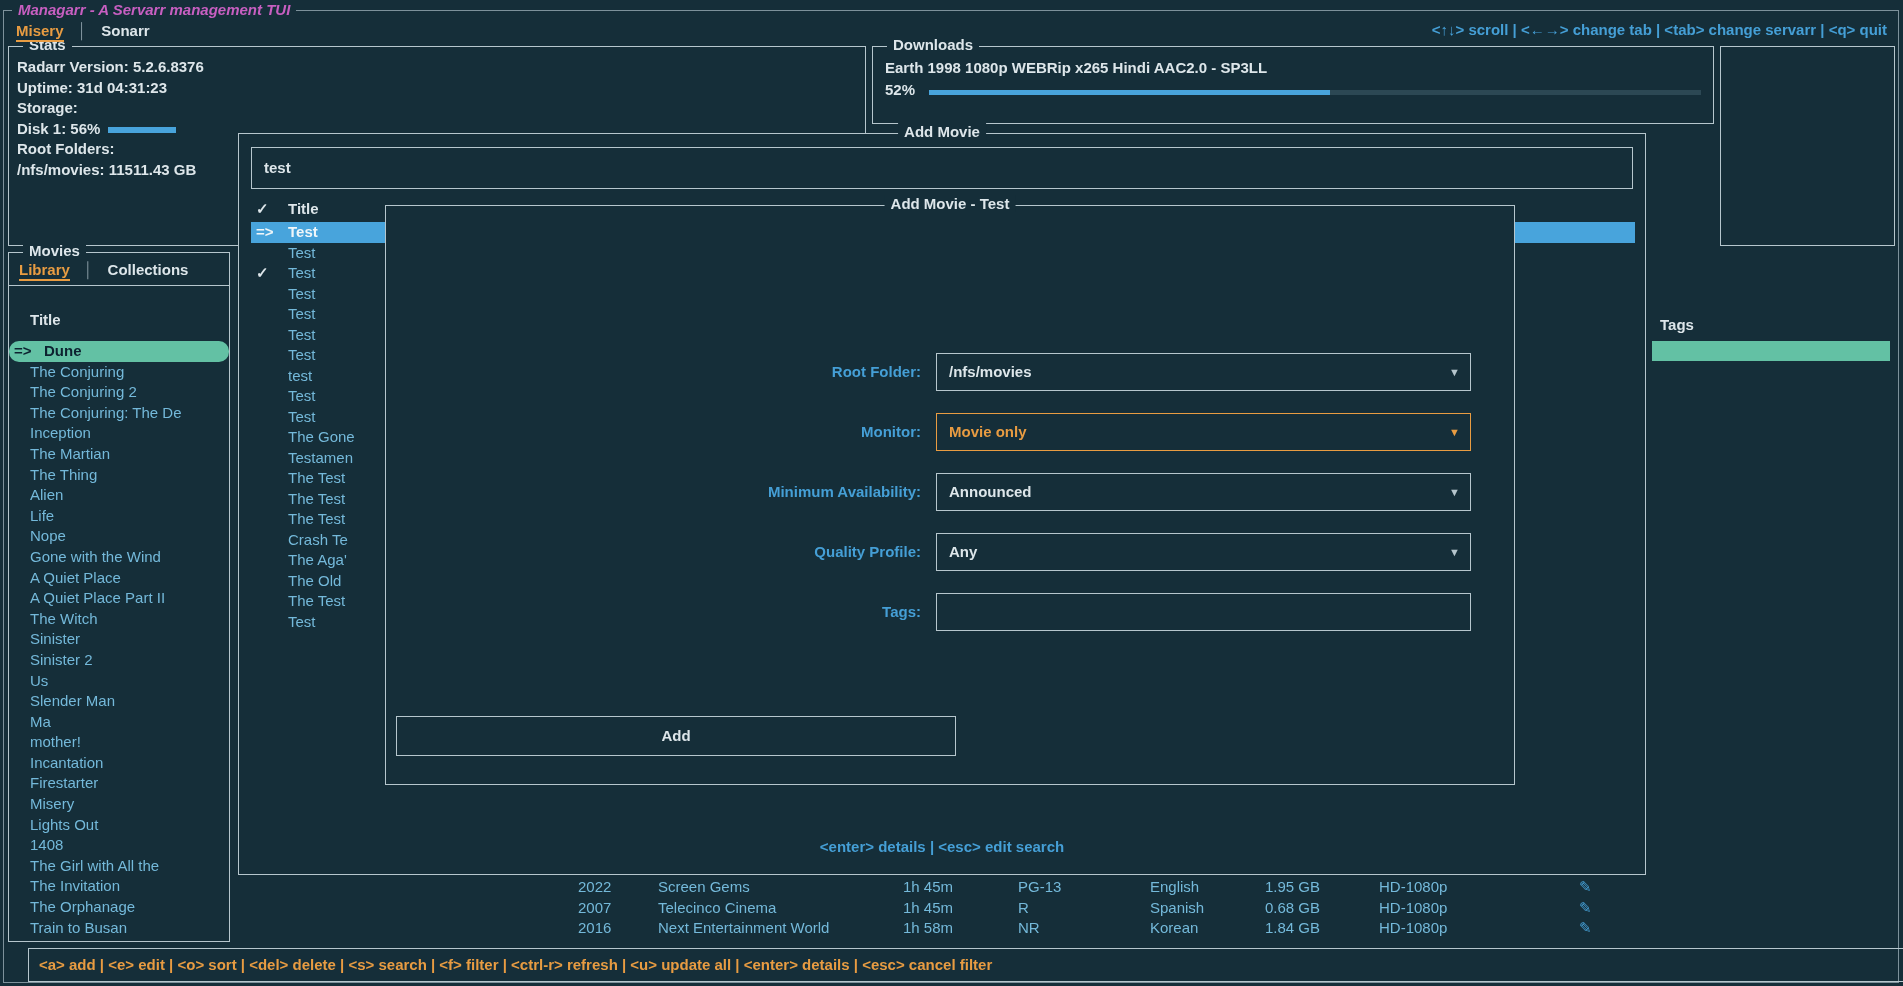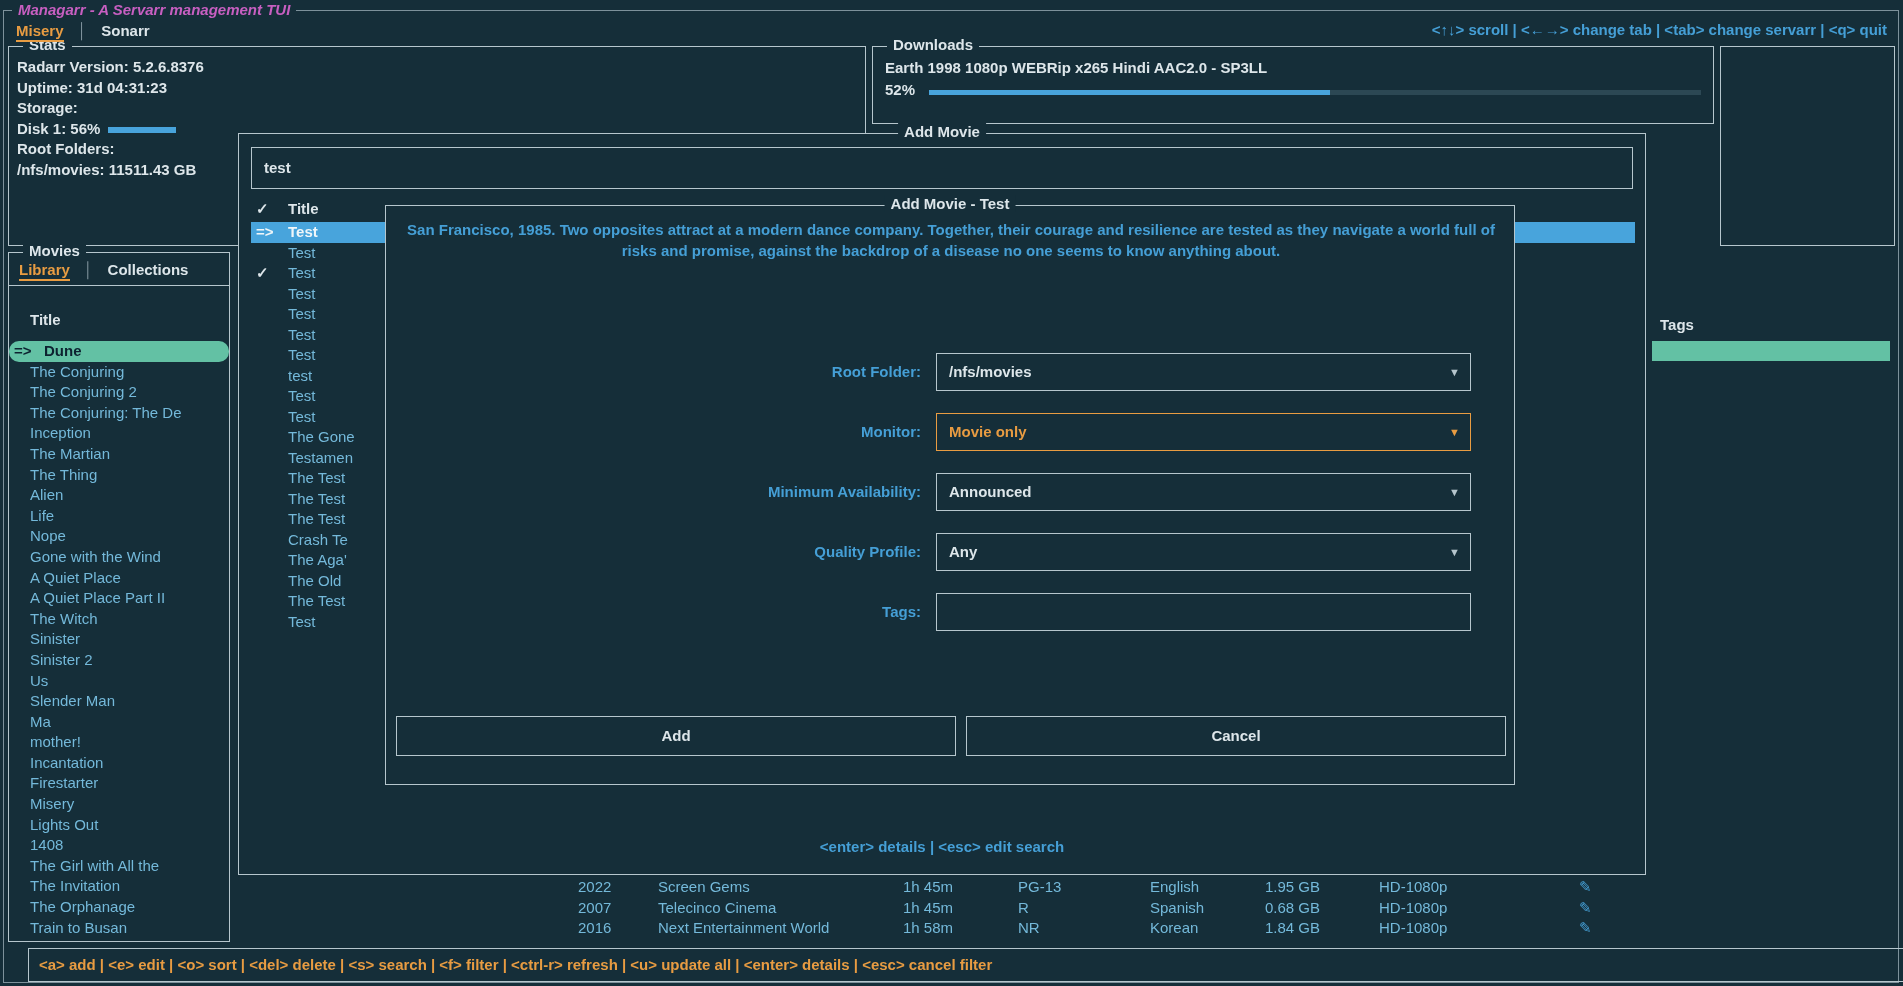--- a/index.html
+++ b/index.html
@@ -408,21 +408,20 @@
       </div>
 
       <div class="rrow">
         <span class="chk"></span><span>Test</span>
       </div>
     </div>
   <div class="popup-help">&lt;enter&gt; details | &lt;esc&gt; edit search</div>
 
   <div class="modal">
     <span class="box-title center">Add Movie - Test</span>
-    <div class="modal-desc">San Francisco, 1985. Two opposites attract at a modern dance company. Together, their courage and resilience are tested as they navigate a world full of risks and promise, against the backdrop of a disease no one seems to know anything about.</div>
 
     <div class="field" style="top:147px;">
       <span class="flabel">Root Folder:</span>
       <div class="fbox">
         <span class="fval">/nfs/movies</span>
         <span class="caret">▼</span>
       </div>
     </div>
 
     <div class="field active" style="top:207px;">
@@ -450,16 +449,15 @@
     </div>
 
     <div class="field" style="top:387px;">
       <span class="flabel">Tags:</span>
       <div class="fbox">
         <span class="fval"></span>
       </div>
     </div>
 
     <div class="btn btn-add">Add</div>
-    <div class="btn btn-cancel">Cancel</div>
   </div>
 
 </div>
 
 </body></html>

